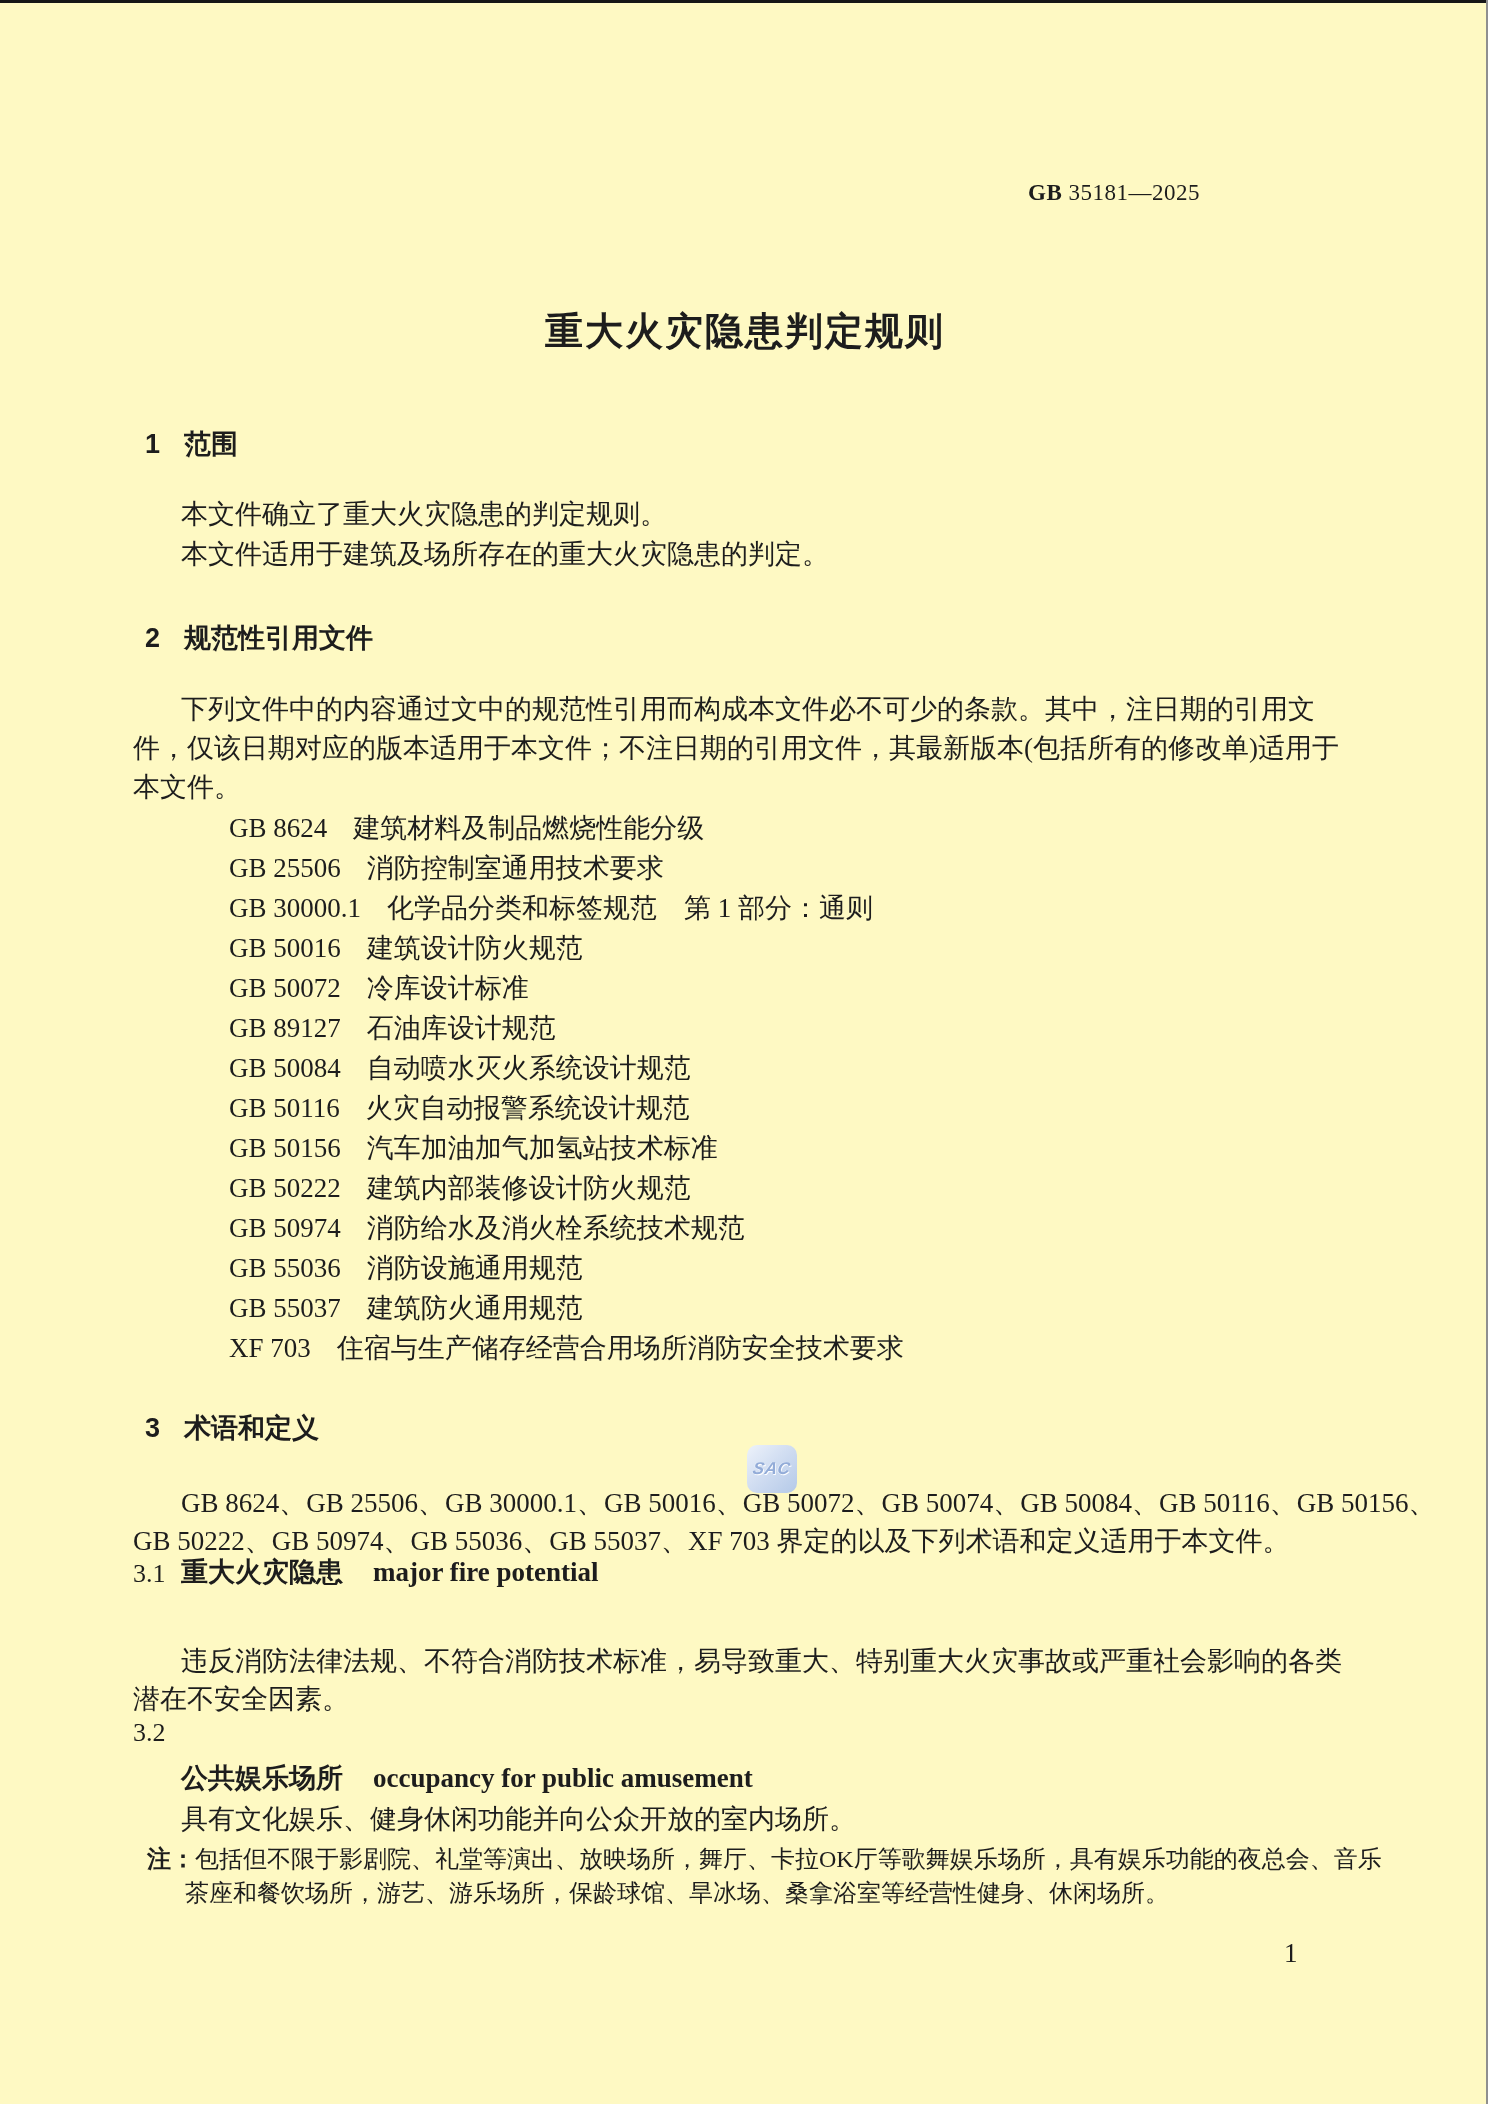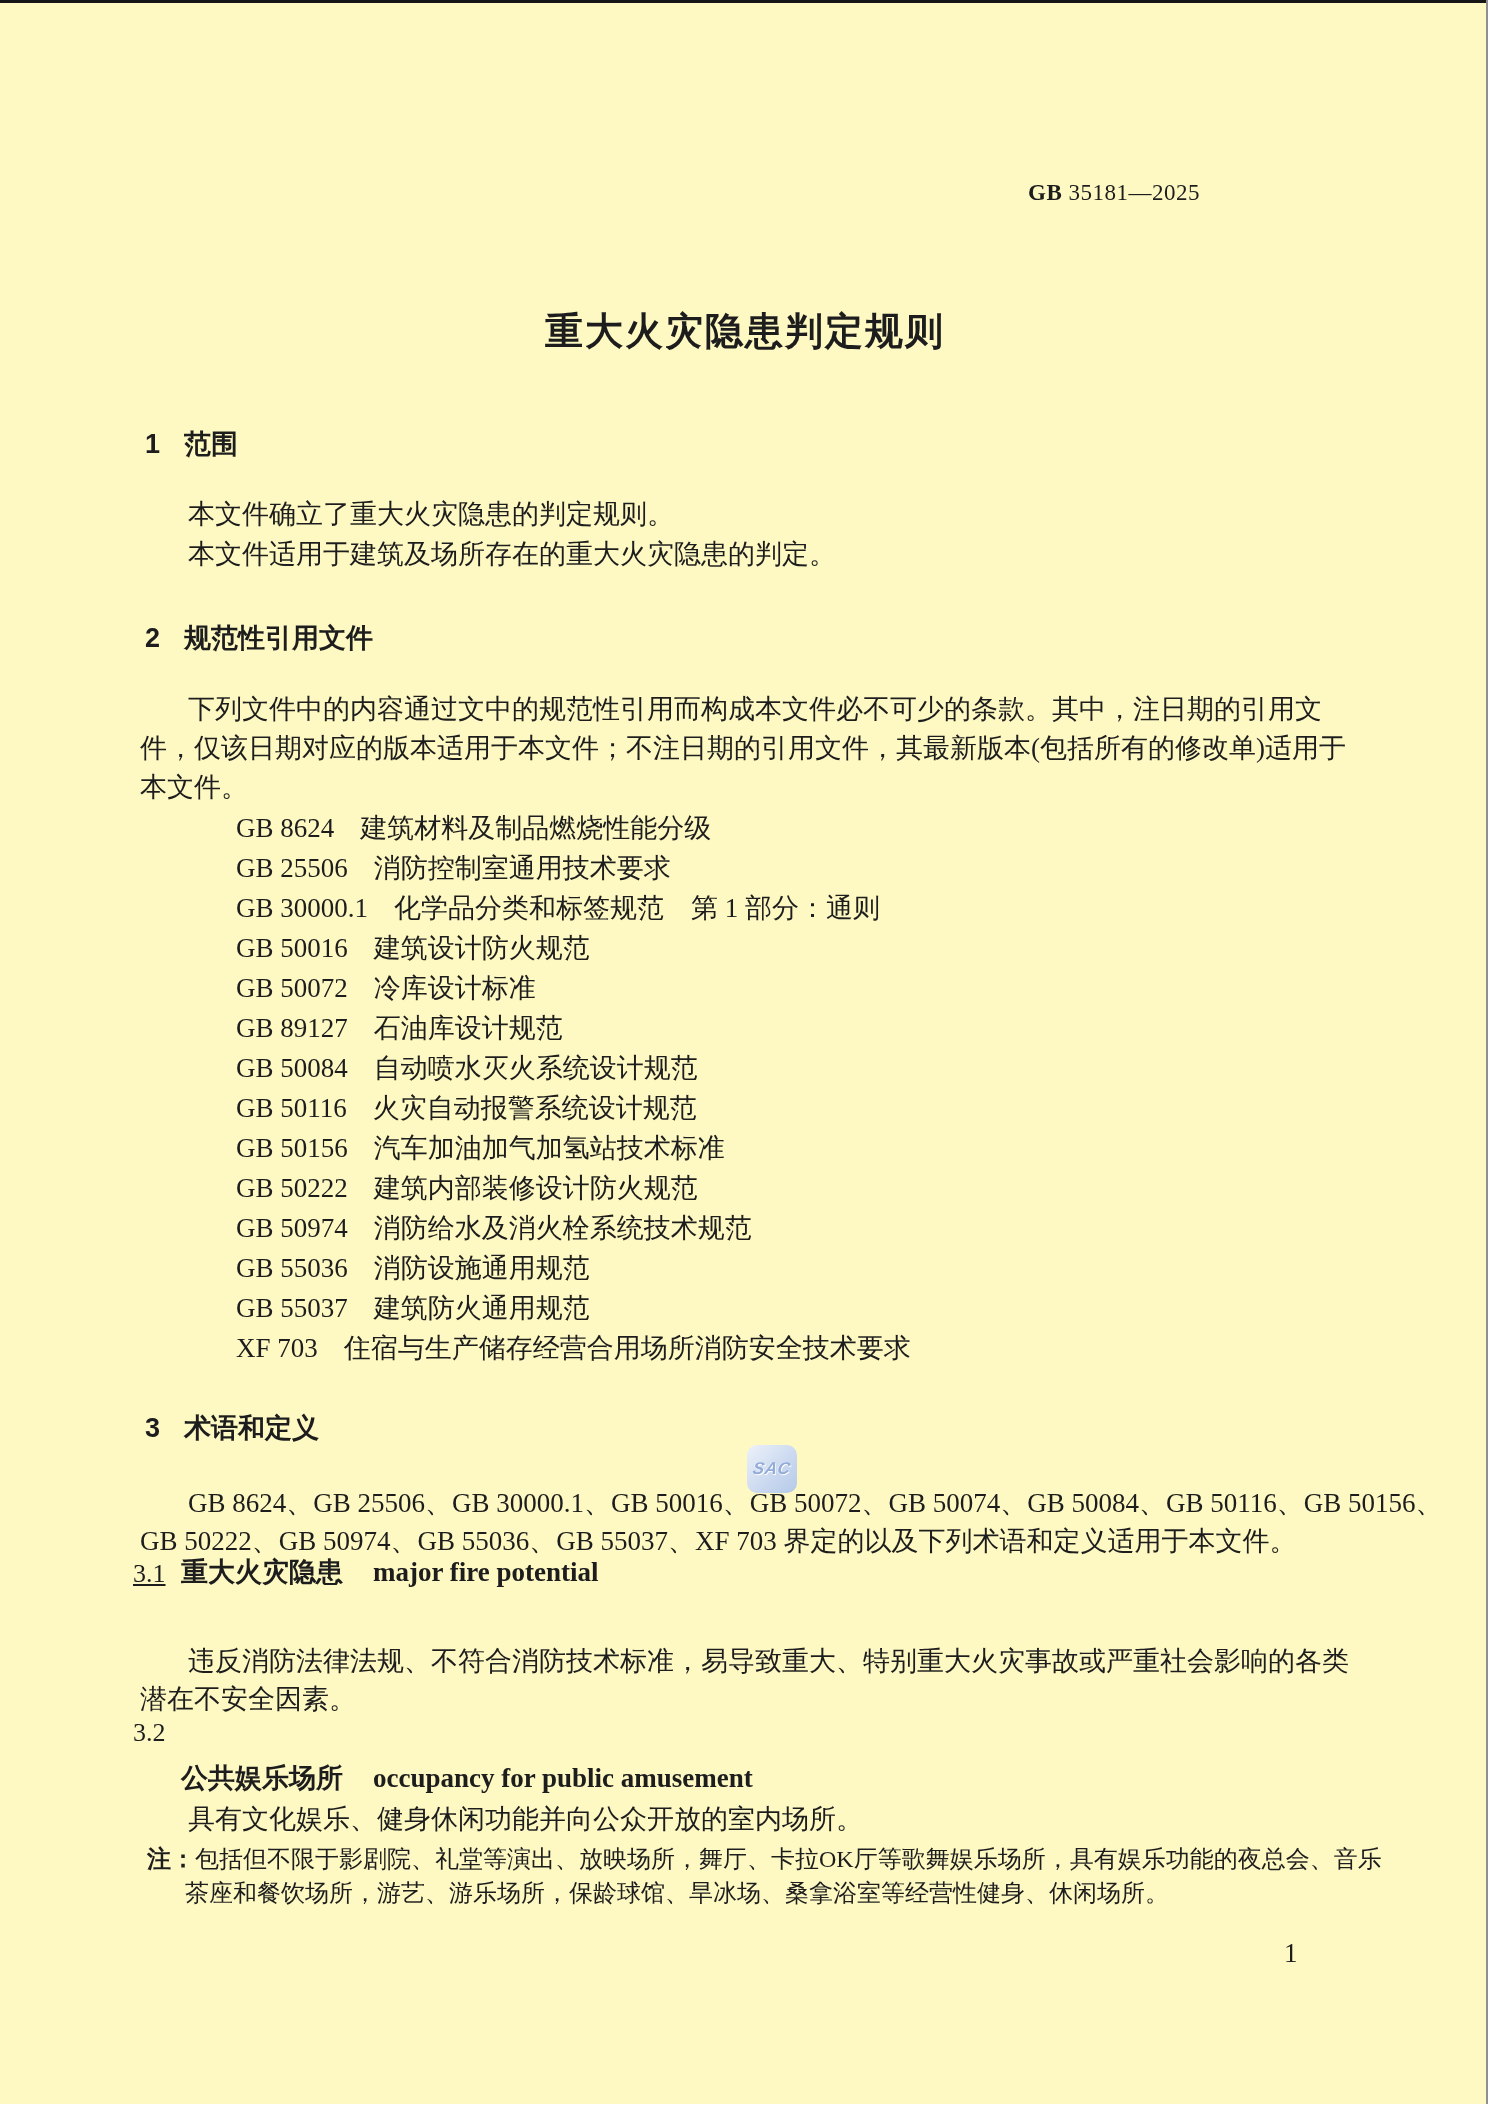--- a/index.html
+++ b/index.html
@@ -31,35 +31,35 @@
   .sec-head{
     position:absolute;left:145px;width:1212px;
     font-family:"Liberation Sans","DejaVu Sans",sans-serif;
     font-weight:bold;font-size:27px;white-space:nowrap;
   }
   .sec-head .num{display:inline-block;margin-right:24px;}
   .sec-head.h1{top:426px;}
   .sec-head.h2{top:620px;}
   .sec-head.h3{top:1410px;}
 
-  .block{position:absolute;left:133px;width:1224px;font-size:27px;margin-left:7px;}
+  .block{position:absolute;left:133px;width:1224px;font-size:27px;}
   .line{white-space:nowrap;}
   .indent{text-indent:48px;}
 
   .scope-block{top:494px;line-height:40px;}
   .s2-intro{top:690px;line-height:39px;}
 
   .refs{top:808px;line-height:40px;}
   .ref-row{white-space:nowrap;}
   .ref-code{display:inline-block;margin-right:26px;text-align:right;}
 
   .s3-intro{top:1484px;line-height:38px;}
 
   .term-num{position:absolute;left:133px;font-size:26px;white-space:nowrap;}
-  .tn1{top:1559px;text-decoration:underline;}
+  .tn1{top:1559px;}
   .tn2{top:1718px;}
 
   .term-line{position:absolute;left:181px;white-space:nowrap;font-size:27px;}
   .term-line .zh{font-family:"Liberation Sans","DejaVu Sans",sans-serif;font-weight:bold;margin-right:30px;}
   .term-line .en{font-weight:bold;}
   .t1{top:1554px;}
   .t2{top:1760px;}
 
   .def1{top:1642px;line-height:38px;}
   .def2{top:1800px;line-height:38px;}

